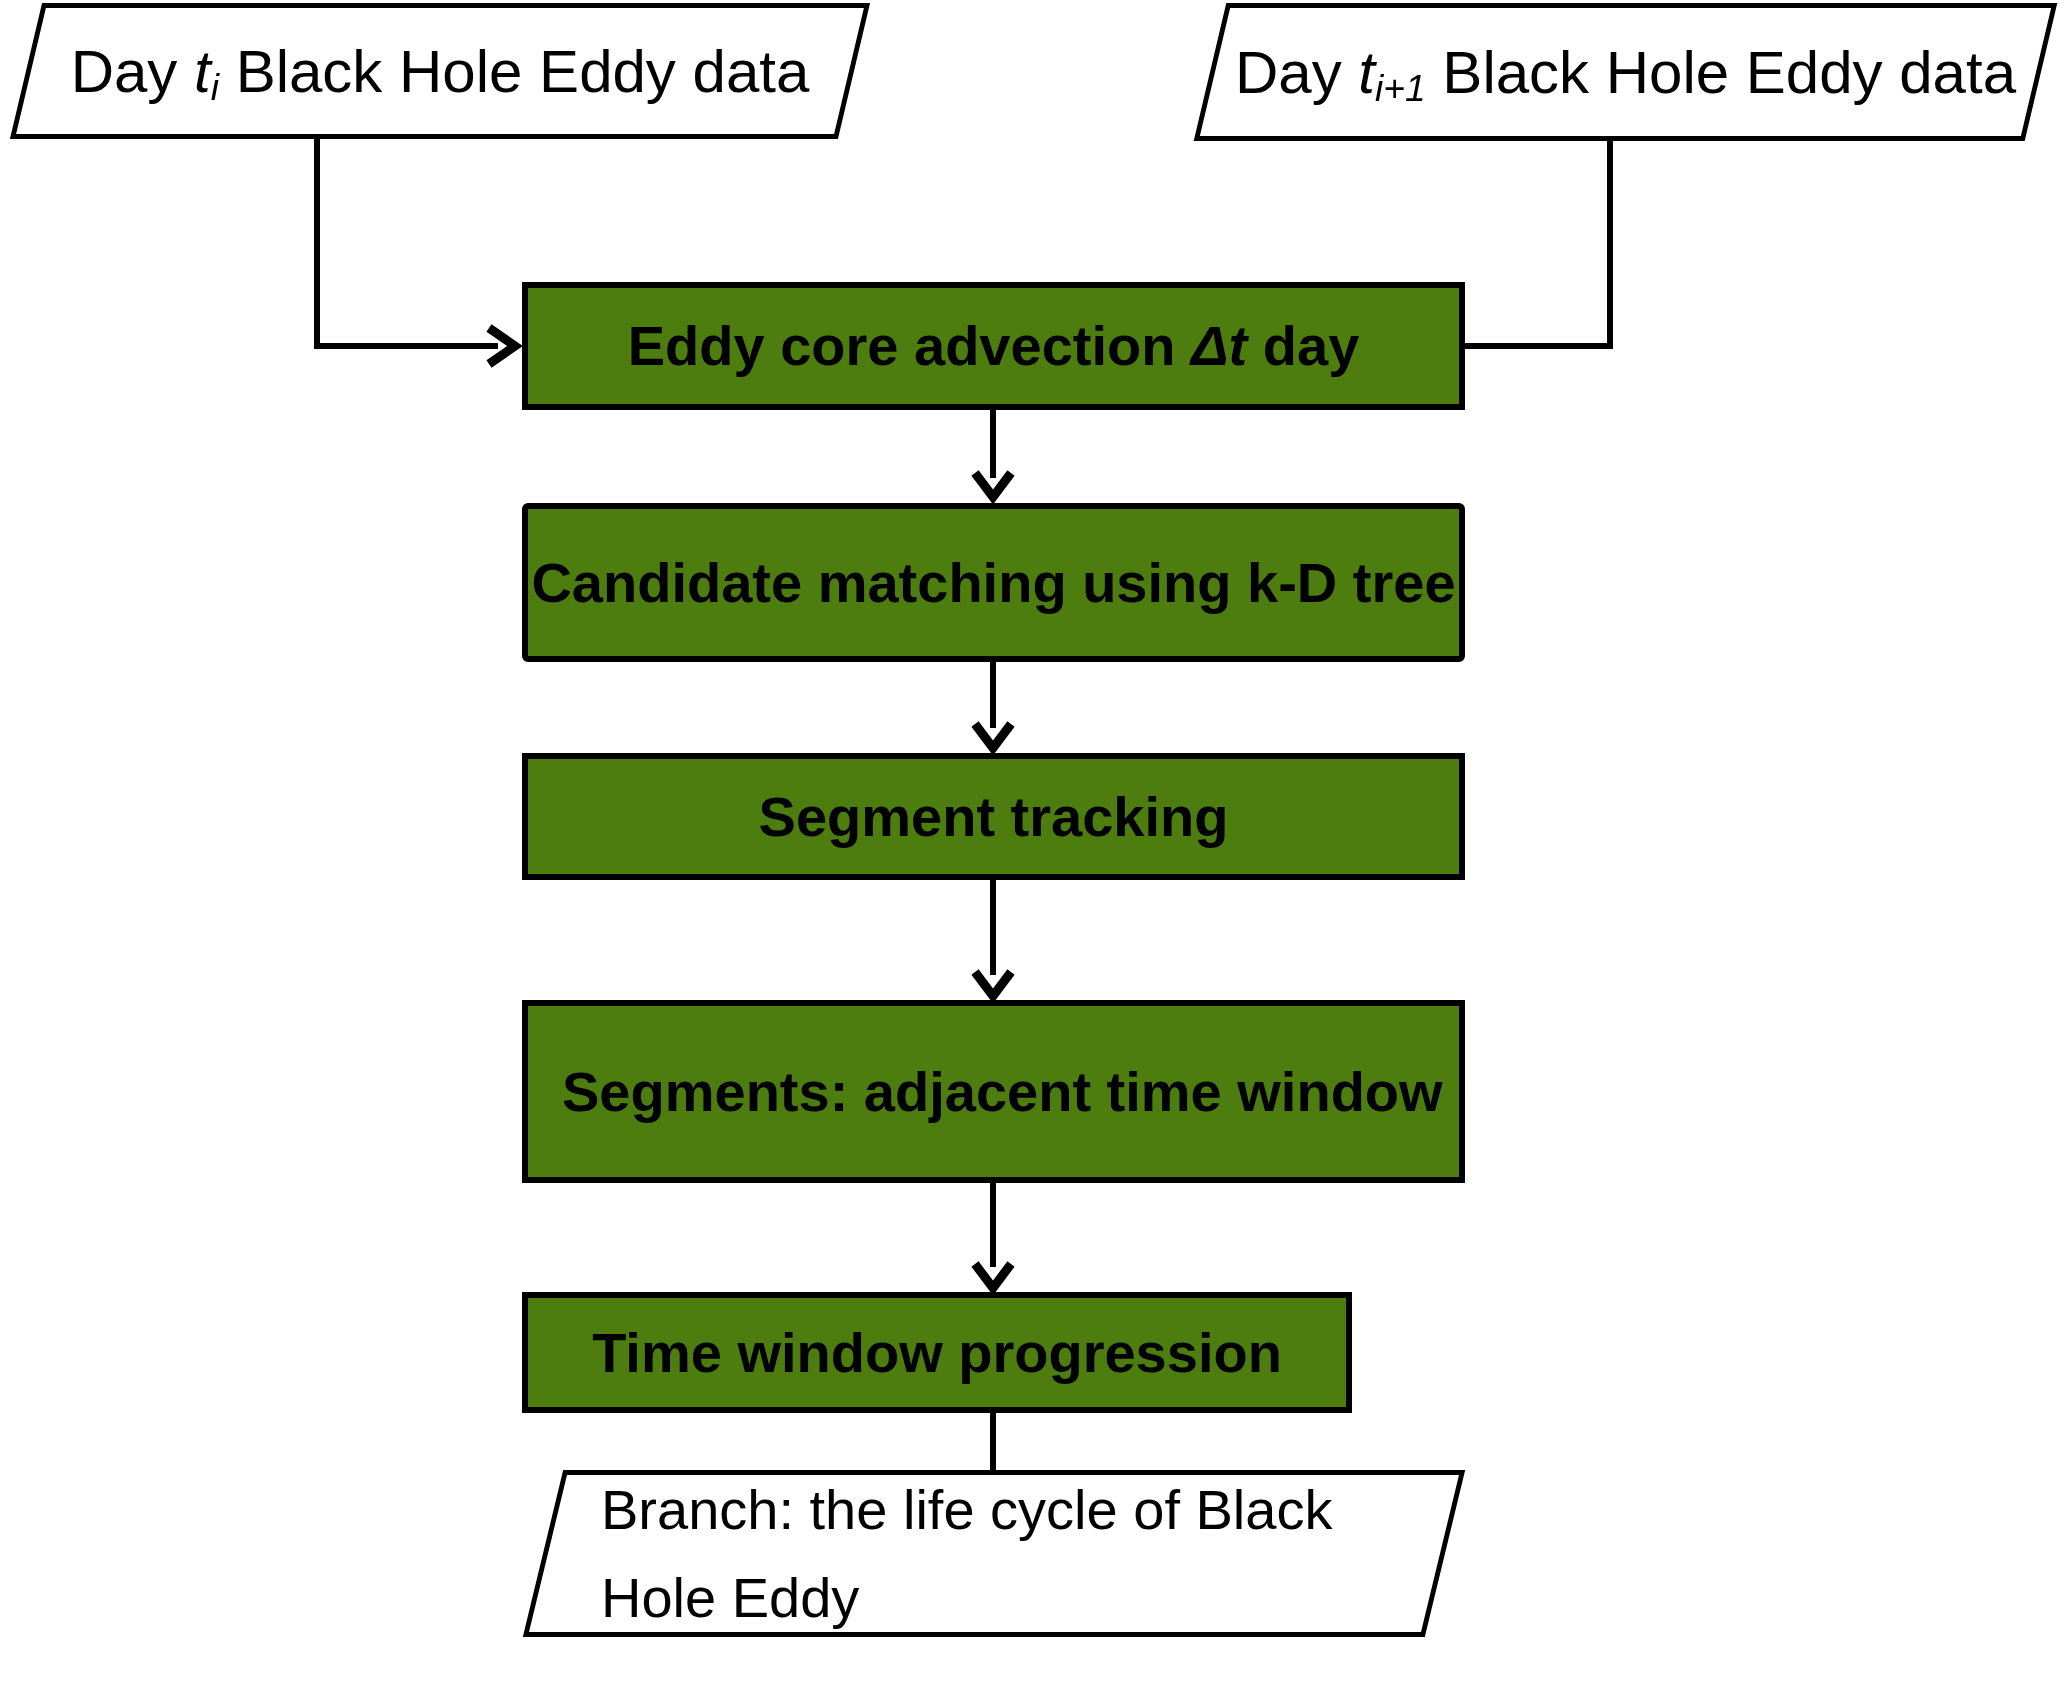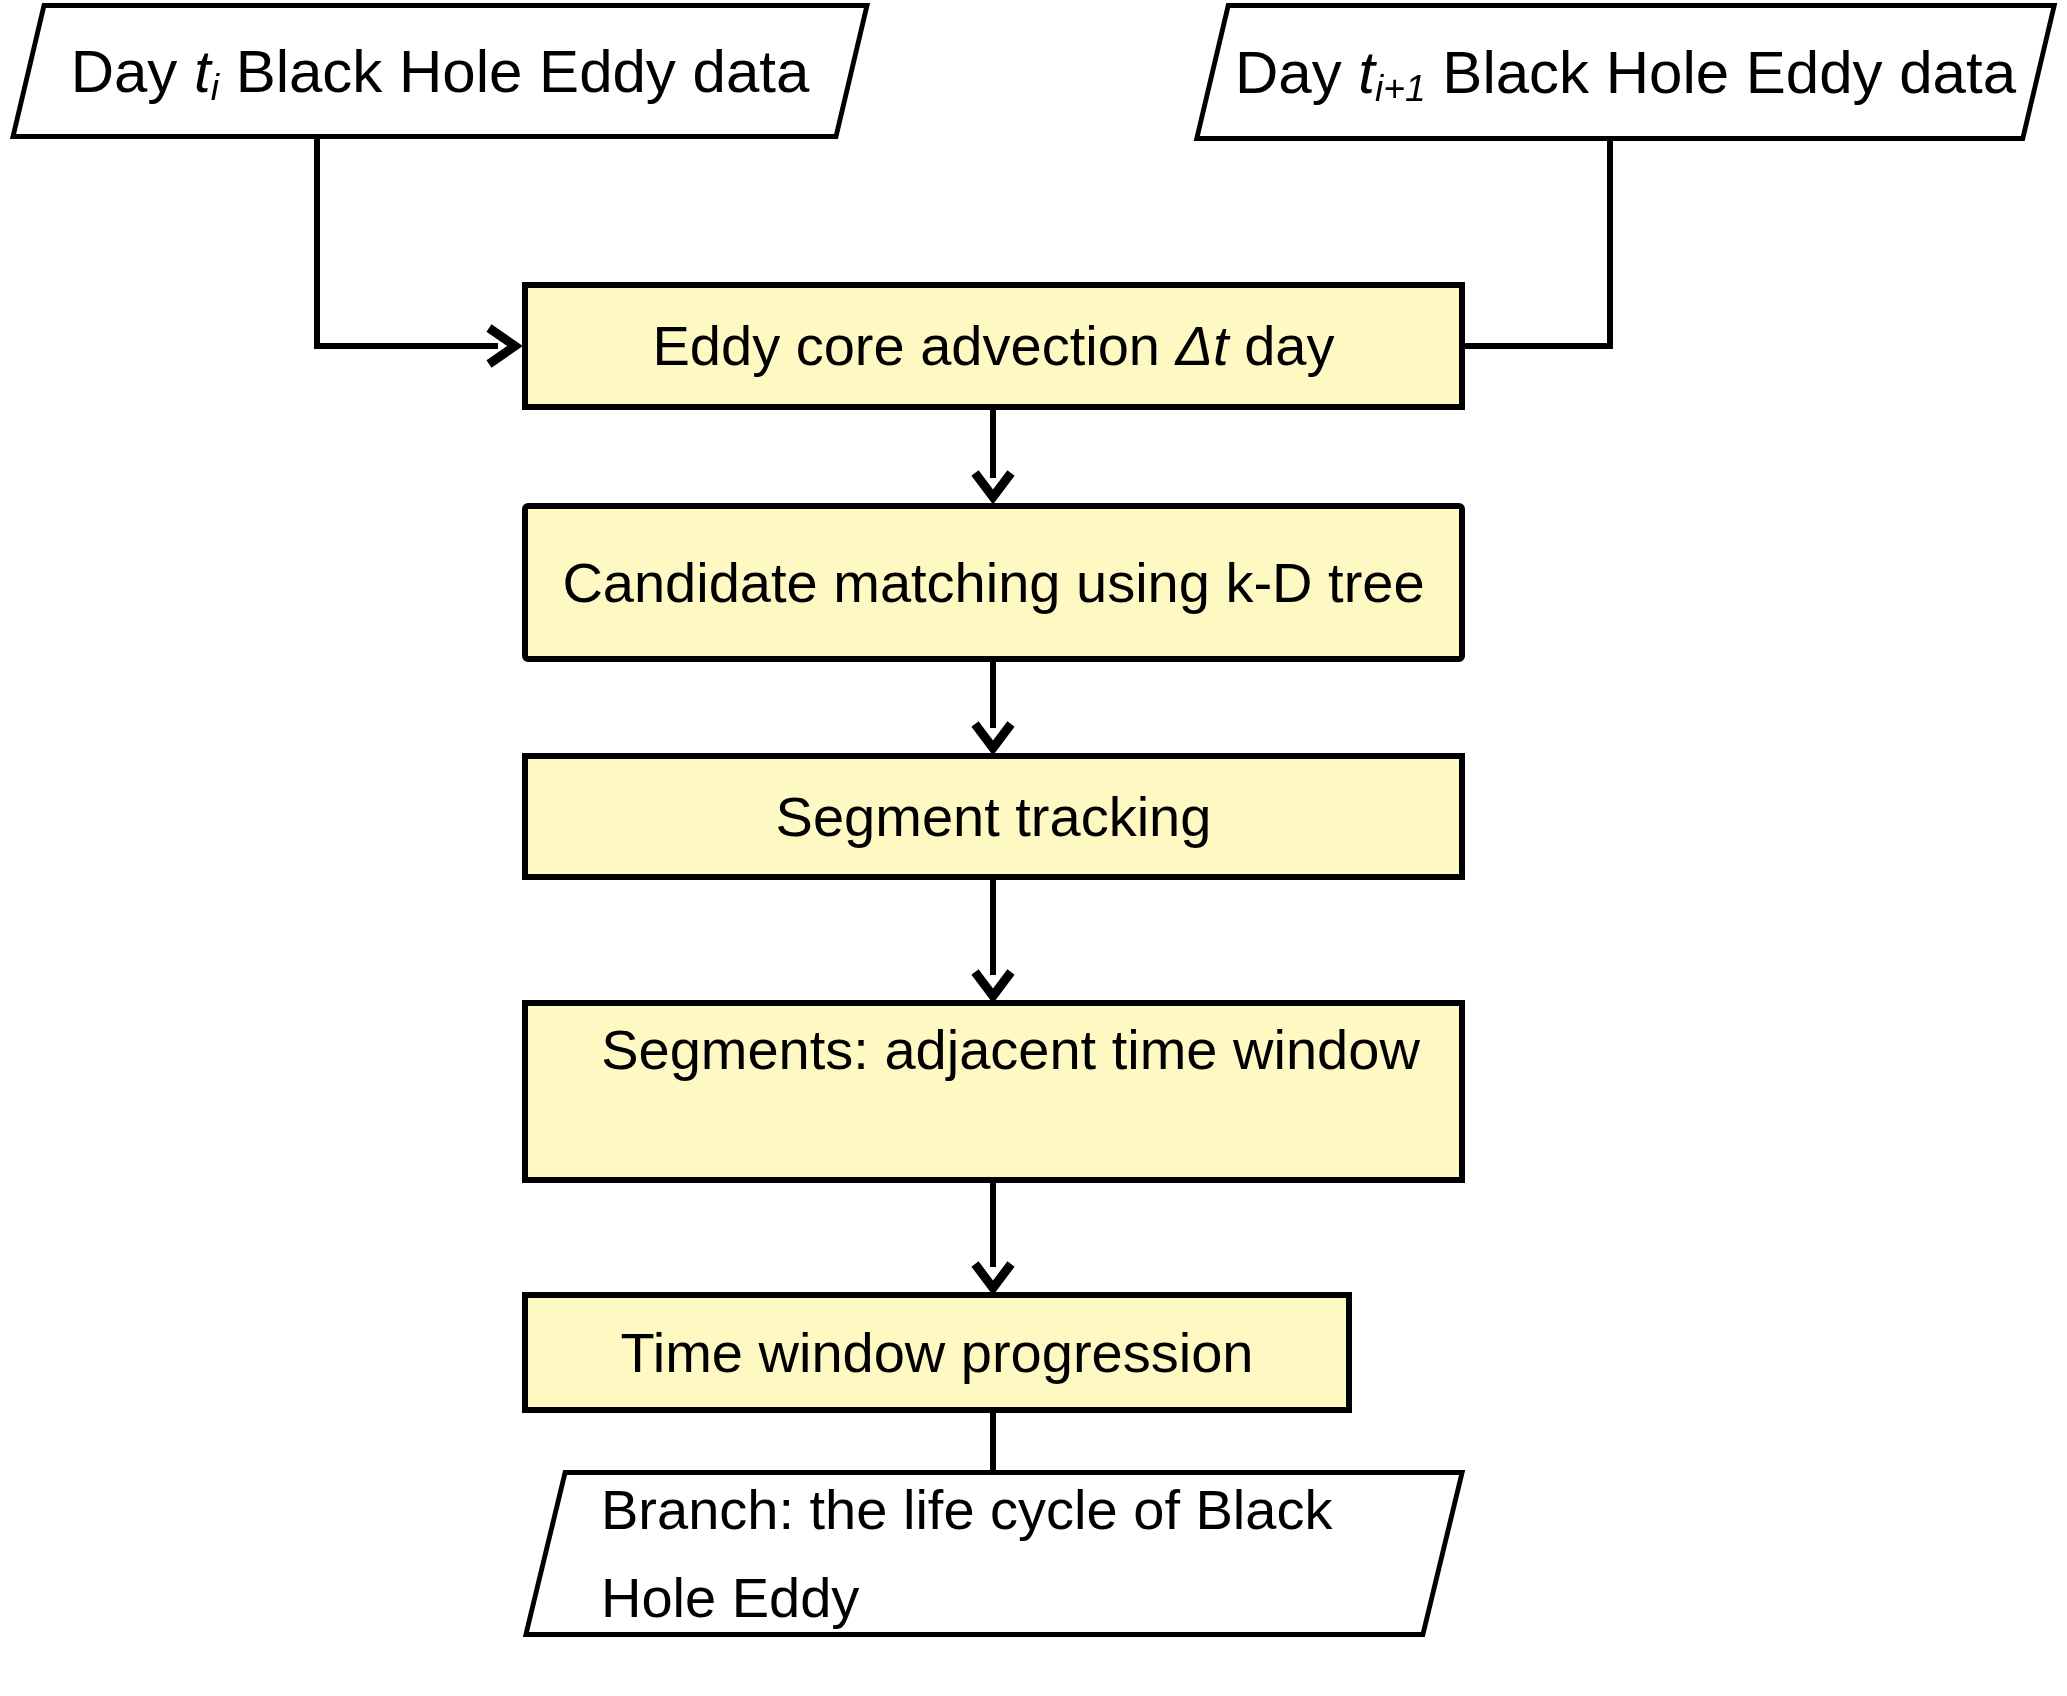--- a/index.html
+++ b/index.html
@@ -26,27 +26,28 @@
   .node {
     position: absolute;
     box-sizing: border-box;
     display: flex;
     align-items: center;
     justify-content: center;
     text-align: center;
   }
   .box {
     border: 6px solid #000000;
-    background: #fef9c3;
+    background: #4d7c0f;
     font-size: 56px;
     line-height: 1.2;
     white-space: nowrap;
+    font-weight: bold;
   }
   .box.multiline {
-    flex-direction: row;
+    flex-direction: column;
     align-items: flex-start;
     justify-content: center;
     text-align: left;
     line-height: 88px;
     padding-left: 34px;
   }
   .para {
     position: absolute;
   }
   .para .para-bg {

